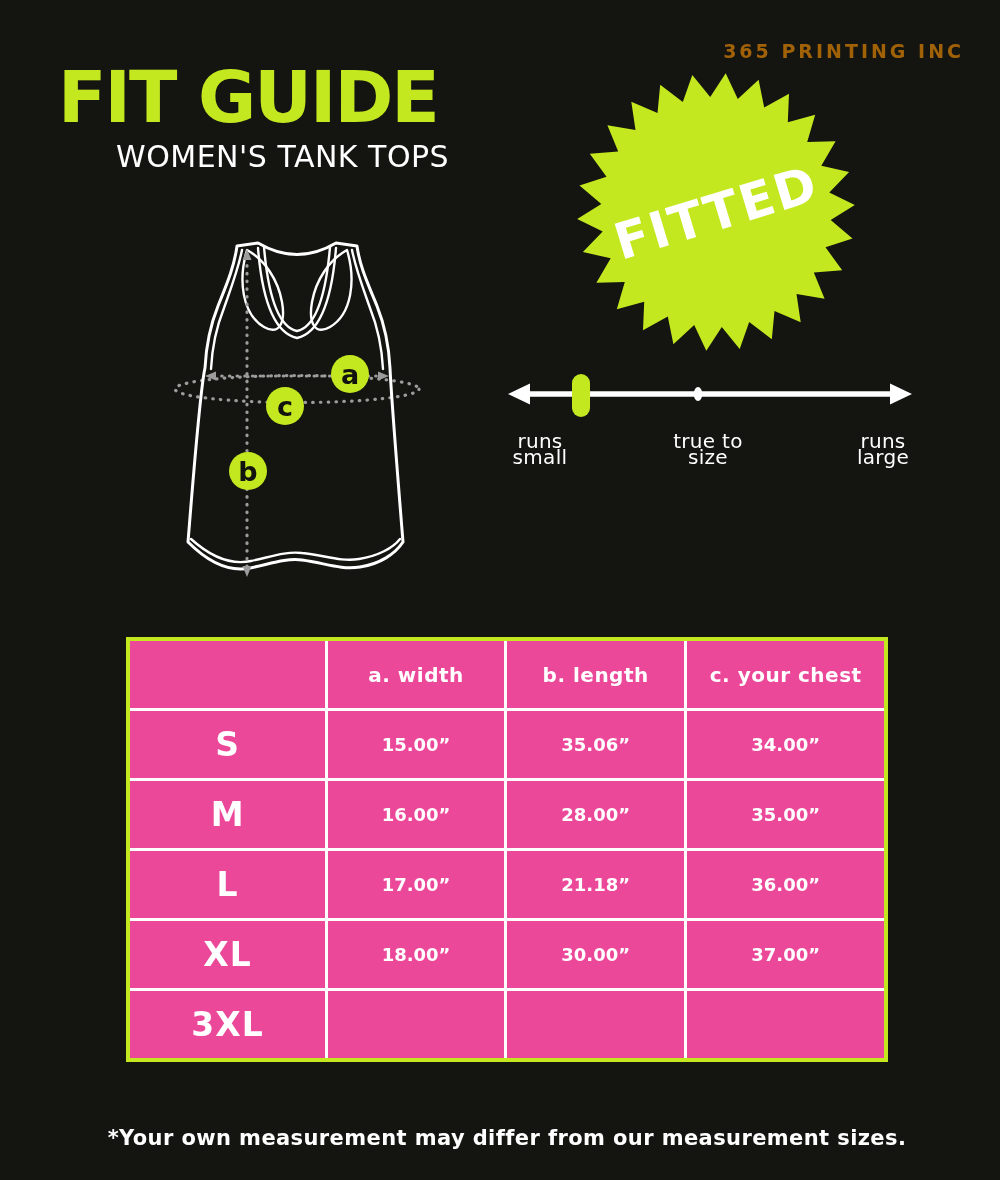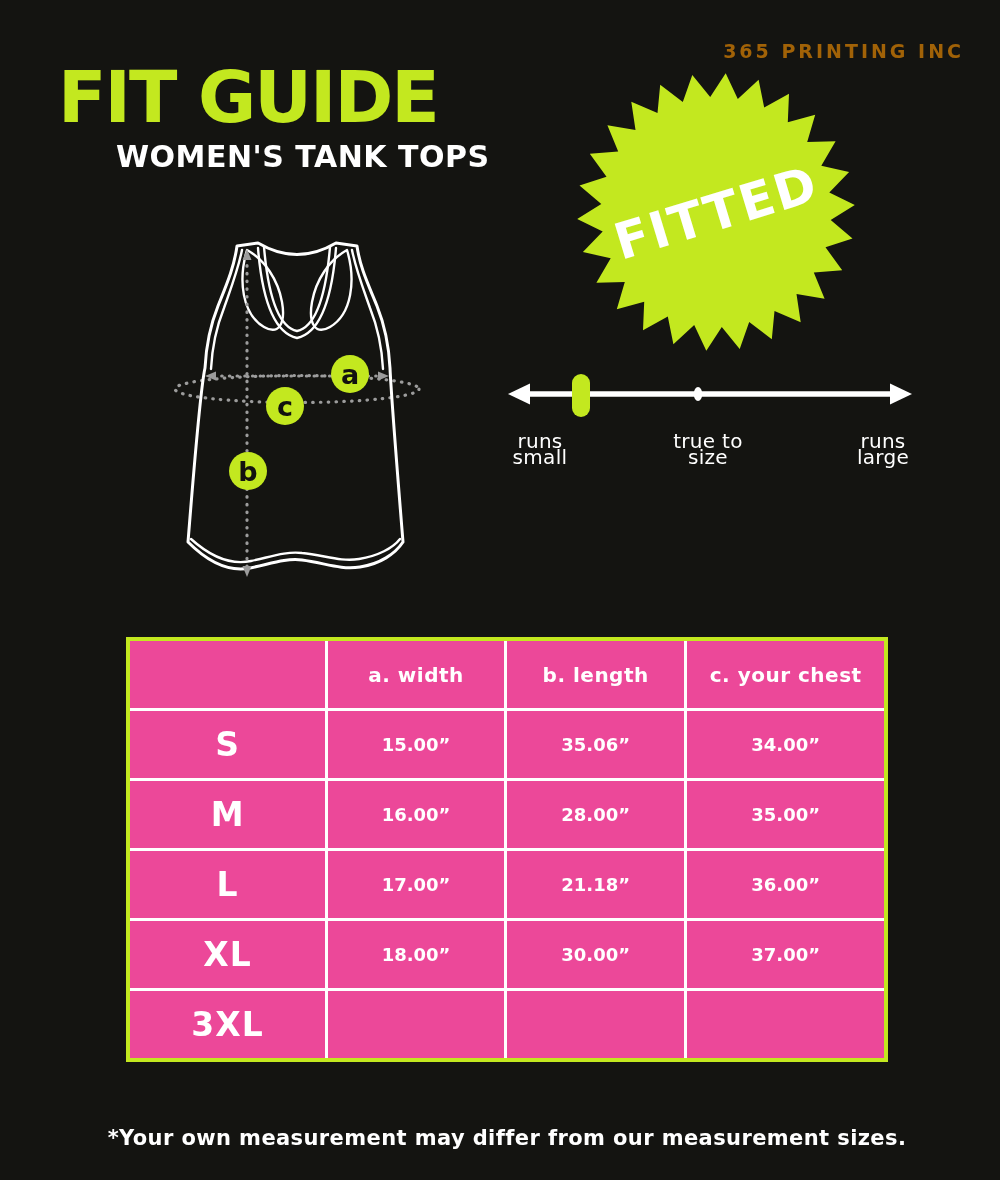--- a/index.html
+++ b/index.html
@@ -13,21 +13,21 @@
     position:absolute;top:28px;right:36px;
     font-size:19px;font-weight:bold;letter-spacing:3px;color:#a16207;margin-top:12px;
   }
   .title{
     position:absolute;left:58px;top:56px;margin:0;
     font-size:71px;font-weight:800;letter-spacing:-2px;
     color:var(--accent,#c3e81f);
   }
   .subtitle{
     position:absolute;left:116px;top:139px;
-    font-size:30px;font-weight:bold;letter-spacing:0.5px;color:#fff;
+    font-size:30px;font-weight:normal;letter-spacing:0.5px;color:#fff;
   }
   .tank-svg{position:absolute;left:150px;top:228px;width:300px;height:360px;}
   .badge-svg{position:absolute;left:556px;top:52px;width:320px;height:320px;}
   .scale-svg{position:absolute;left:500px;top:368px;width:420px;height:60px;}
 
   .outline{fill:none;stroke:#fff;stroke-width:3;stroke-linecap:round;stroke-linejoin:round;}
   .outline-thin{fill:none;stroke:#fff;stroke-width:2.4;stroke-linecap:round;stroke-linejoin:round;}
   .dots{fill:none;stroke:#9c9c9c;stroke-width:3.2;stroke-dasharray:0.5 7.2;stroke-linecap:round;}
   .dot-arrow{fill:#9c9c9c;stroke:none;}
   .fill-accent{fill:var(--accent,#c3e81f);}

